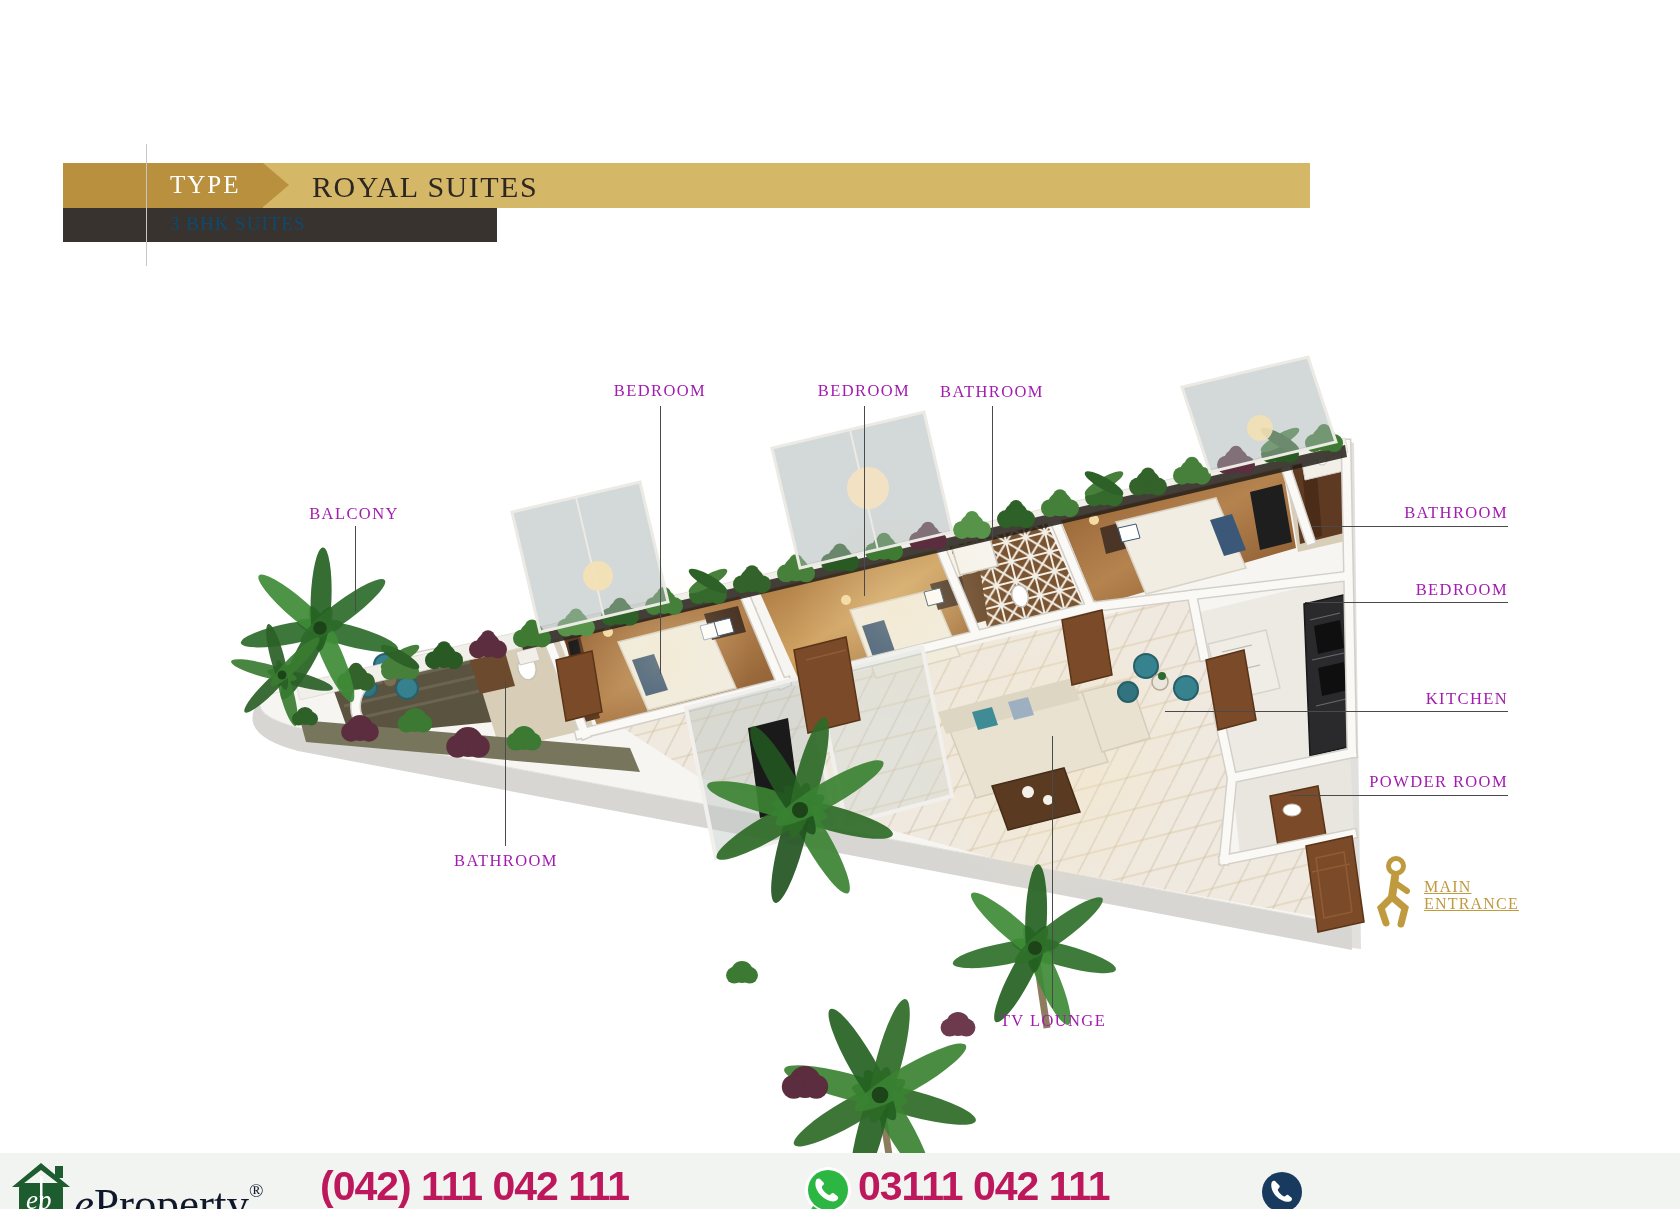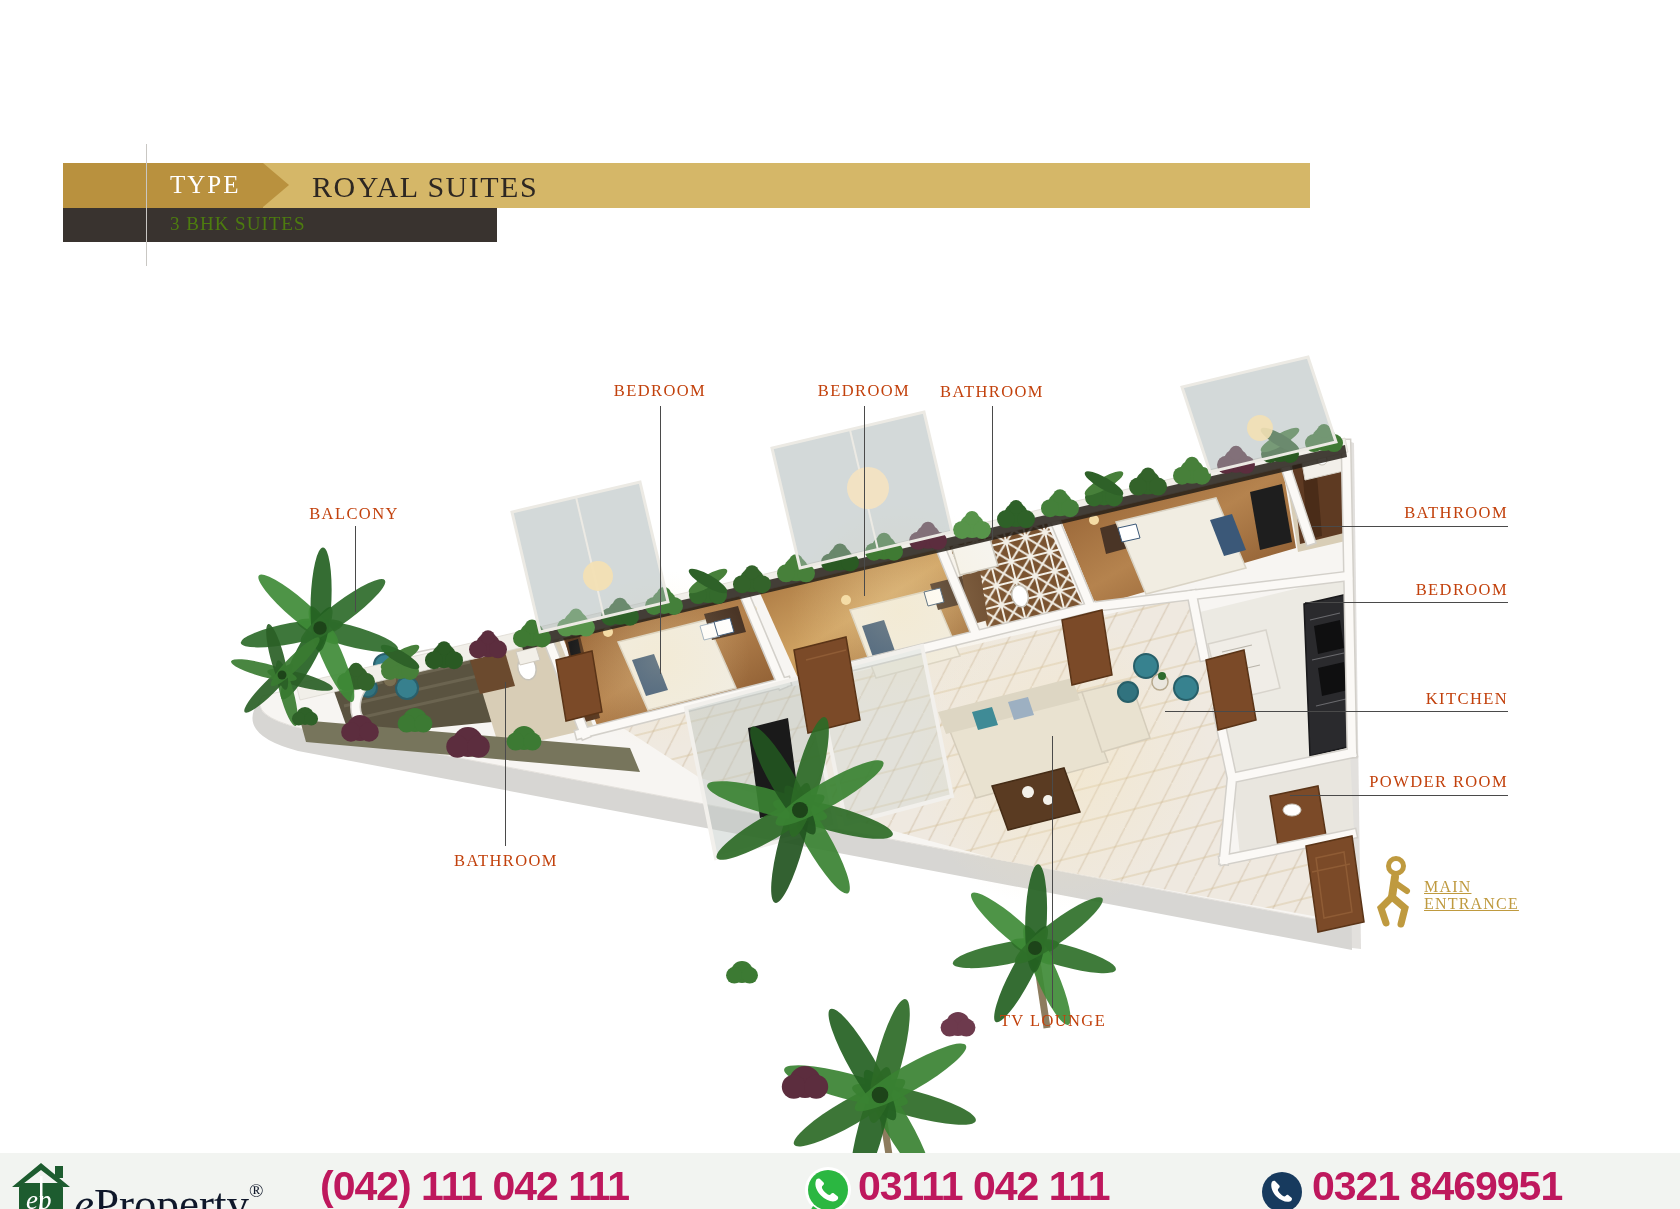--- a/index.html
+++ b/index.html
@@ -8,23 +8,23 @@
   .abs{position:absolute;}
   
   #hdr-vline{left:146px;top:124px;width:1px;height:122px;background:#c9c7c3;}
   #hdr-gold{left:63px;top:143px;width:1247px;height:45px;background:#d5b768;}
   #hdr-gold-dark{left:63px;top:143px;width:200px;height:45px;background:#b9913e;}
   #hdr-arrow{left:263px;top:143px;width:0;height:0;border-left:26px solid #b9913e;
              border-top:22.5px solid transparent;border-bottom:22.5px solid transparent;}
   #hdr-type{left:170px;top:151px;font-size:25px;letter-spacing:2px;color:#ffffff;}
   #hdr-title{left:312px;top:150px;font-size:30px;letter-spacing:1.5px;color:#2d2722;}
   #hdr-dark{left:63px;top:188px;width:434px;height:34px;background:#39332f;}
-  #hdr-sub{left:170px;top:193px;font-size:19px;letter-spacing:1px;color:#4d7c0f;}
+  #hdr-sub{left:170px;top:193px;font-size:19px;letter-spacing:1px;color:#0c4a6e;}
   
-  .plan-label{font-size:16.5px;letter-spacing:1.4px;color:#c2410c;white-space:nowrap;}
+  .plan-label{font-size:16.5px;letter-spacing:1.4px;color:#a21caf;white-space:nowrap;}
   .center-label{transform:translate(-50%,-50%);}
   .right-label{right:172px;text-align:right;}
   .vline{width:1px;background:#4a4a4a;}
   .hline{height:1px;background:#4a4a4a;}
   
   #entrance-text{left:1424px;top:858px;color:#bf9a3f;font-size:16px;letter-spacing:1.2px;line-height:17px;text-decoration:underline;}
   
   #footer{left:0;top:1133px;width:1680px;height:76px;background:#f2f4f1;}
   .phone-num{top:1143px;font-family:"Liberation Sans", sans-serif;font-weight:bold;
              font-size:41px;letter-spacing:-1px;color:#be185d;white-space:nowrap;}
@@ -462,15 +462,14 @@
     <circle cx="25" cy="24" r="20" fill="#2bb741"></circle>
     <polygon points="10,40 5,49 16,44" fill="#2bb741"></polygon>
     <path d="M17 13 C15.5 12 13.5 12.5 12.8 15 C11.5 19.5 13.5 25 18 29.5 C22.5 34 28.5 36.5 32.5 35 C35 34 35.8 32 34.8 30.5 L31 27.5 C30 26.8 28.8 27 28 28 C27.2 29 26 29.2 24.8 28.4 C22.8 27.1 20.5 24.9 19.3 22.7 C18.6 21.5 18.9 20.3 19.9 19.6 C21 18.8 21.3 17.6 20.6 16.6 Z" fill="#ffffff"></path>
   </svg>
   <div class="abs phone-num" style="left:858px">03111 042 111</div>
 
   <svg class="abs" style="left:1261px;top:1151px" width="42" height="42" viewBox="0 0 42 42">
     <circle cx="21" cy="21" r="20" fill="#173a5e"></circle>
     <path d="M14 10 C12.5 9.5 11 10 10.5 12 C9.5 16 11.5 21.5 15.5 25.5 C19.5 29.5 25 31.5 28.8 30.5 C30.8 30 31.3 28.3 30.8 27 L27.5 24.2 C26.6 23.6 25.5 23.8 24.8 24.7 C24.1 25.6 23 25.8 22 25.1 C20.3 23.9 18.3 22 17.2 20.1 C16.6 19 16.9 18 17.8 17.3 C18.8 16.6 19 15.5 18.4 14.6 Z" fill="#ffffff"></path>
   </svg>
-  <div class="abs phone-num" style="left:1312px">0321 8469951</div>
 
 </div>
 
 </body></html>

